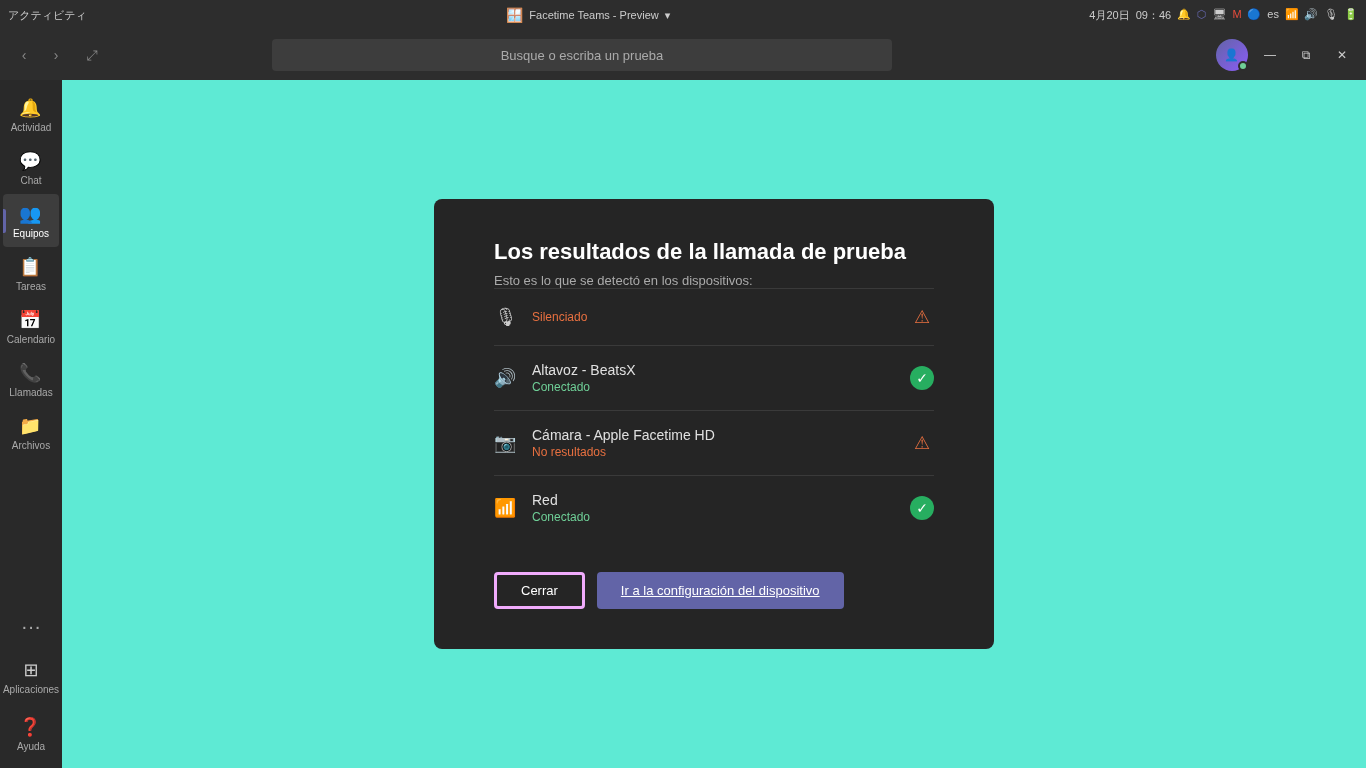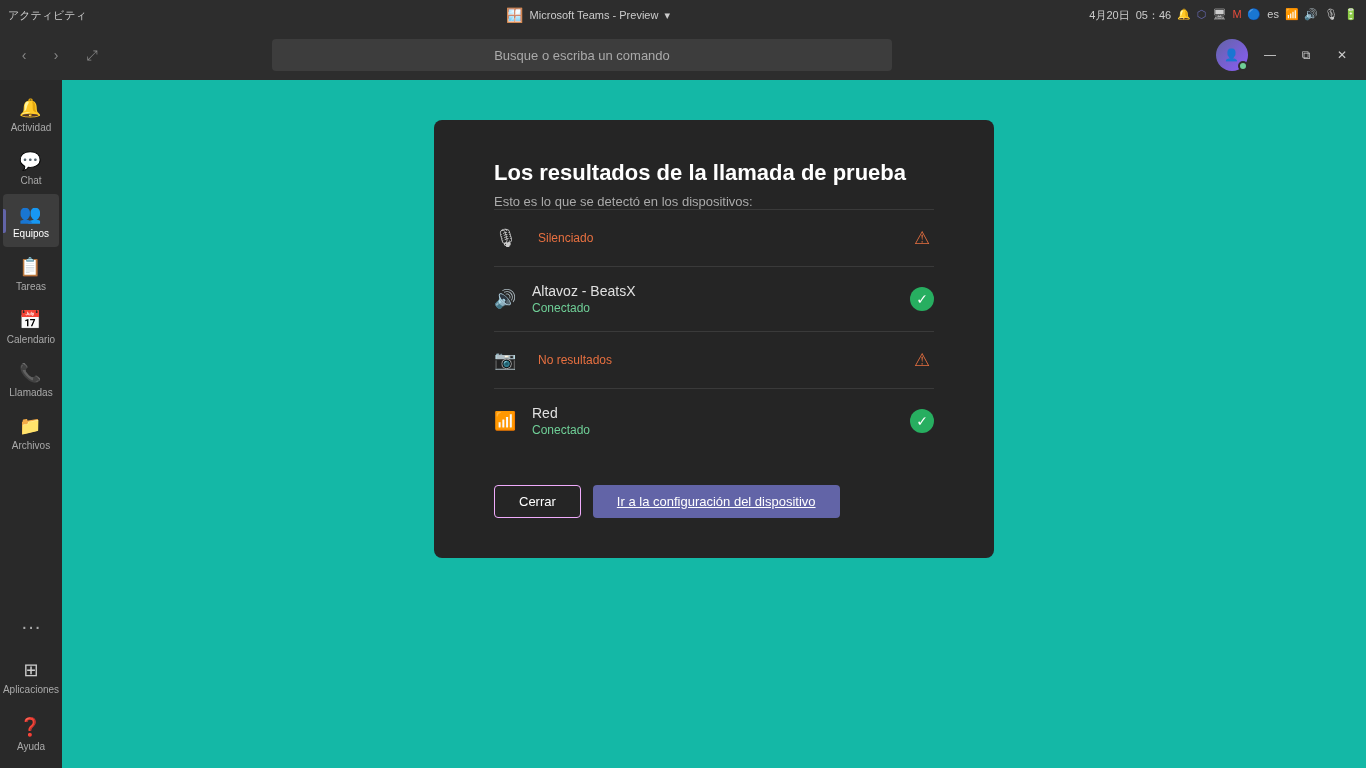--- a/index.html
+++ b/index.html
@@ -174,25 +174,25 @@
     .sidebar-more {
       color: #aaa;
       font-size: 20px;
       cursor: pointer;
       padding: 8px;
     }
 
     
     .content-pane {
       flex: 1;
-      background: #14b8a6;
+      background: #5eead4;
       display: flex;
       flex-direction: column;
       align-items: center;
-      justify-content: flex-start;
+      justify-content: center;
       padding: 40px;
     }
 
     .results-card {
       background: #252525;
       border-radius: 8px;
       padding: 40px 60px;
       width: 560px;
       max-width: 100%;
     }
@@ -236,21 +236,21 @@
       font-size: 14px;
       color: #e0e0e0;
       margin-bottom: 2px;
     }
 
     .device-status {
       font-size: 12px;
     }
 
     .status-ok { color: #6fcf97; }
-    .status-warning { color: #e87040; margin-left: 6px; }
+    .status-warning { color: #e87040; }
 
     .device-status-icon {
       width: 24px;
       height: 24px;
       border-radius: 50%;
       display: flex;
       align-items: center;
       justify-content: center;
       flex-shrink: 0;
     }
@@ -267,21 +267,21 @@
 
     .buttons-row {
       display: flex;
       gap: 12px;
       margin-top: 32px;
     }
 
     .btn-close {
       padding: 8px 24px;
       background: transparent;
-      border: 1px solid #f0abfc;
+      border: 3px solid #f0abfc;
       border-radius: 4px;
       color: #fff;
       font-size: 13px;
       cursor: pointer;
     }
 
     .btn-config {
       padding: 8px 24px;
       background: #6264a7;
       border: none;
@@ -294,26 +294,26 @@
   </style>
 </head>
 <body>
 
 <div class="taskbar">
   <div class="taskbar-left">
     <span>アクティビティ</span>
   </div>
   <div class="taskbar-center">
     <span style="font-size:14px">🪟</span>
-    <span>Microsoft Teams - Preview</span>
+    <span>Facetime Teams - Preview</span>
     <span>▾</span>
   </div>
   <div class="taskbar-right">
     <span>4月20日</span>
-    <span>05：46</span>
+    <span>09：46</span>
     <span>🔔</span>
     <span style="color:#6264a7">⬡</span>
     <span>🖥</span>
     <span style="color:#e74c3c">M</span>
     <span>🔵</span>
     <span>es</span>
     <span>📶</span>
     <span>🔊</span>
     <span>🎙</span>
     <span>🔋</span>
@@ -322,21 +322,21 @@
 
 <div class="app-window">
 
   <div class="title-bar">
     <div class="title-bar-nav">
       <div class="nav-btn">‹</div>
       <div class="nav-btn">›</div>
     </div>
     <div class="nav-btn">⤢</div>
     <div class="search-bar">
-      <span>Busque o escriba un comando</span>
+      <span>Busque o escriba un prueba</span>
     </div>
     <div class="title-bar-right">
       <div class="avatar-container">
         <div class="avatar">👤</div>
         <div class="avatar-online"></div>
       </div>
       <div class="win-btn">—</div>
       <div class="win-btn">⧉</div>
       <div class="win-btn close">✕</div>
     </div>
@@ -406,20 +406,21 @@
           <div class="device-info">
             <div class="device-name">Altavoz - BeatsX</div>
             <div class="device-status status-ok">Conectado</div>
           </div>
           <div class="device-status-icon status-icon-ok">✓</div>
         </div>
 
         <div class="device-item">
           <div class="device-icon">📷</div>
           <div class="device-info">
+            <div class="device-name">Cámara - Apple Facetime HD</div>
             <div class="device-status status-warning">No resultados</div>
           </div>
           <div class="device-status-icon status-icon-warn">⚠</div>
         </div>
 
         <div class="device-item">
           <div class="device-icon">📶</div>
           <div class="device-info">
             <div class="device-name">Red</div>
             <div class="device-status status-ok">Conectado</div>

